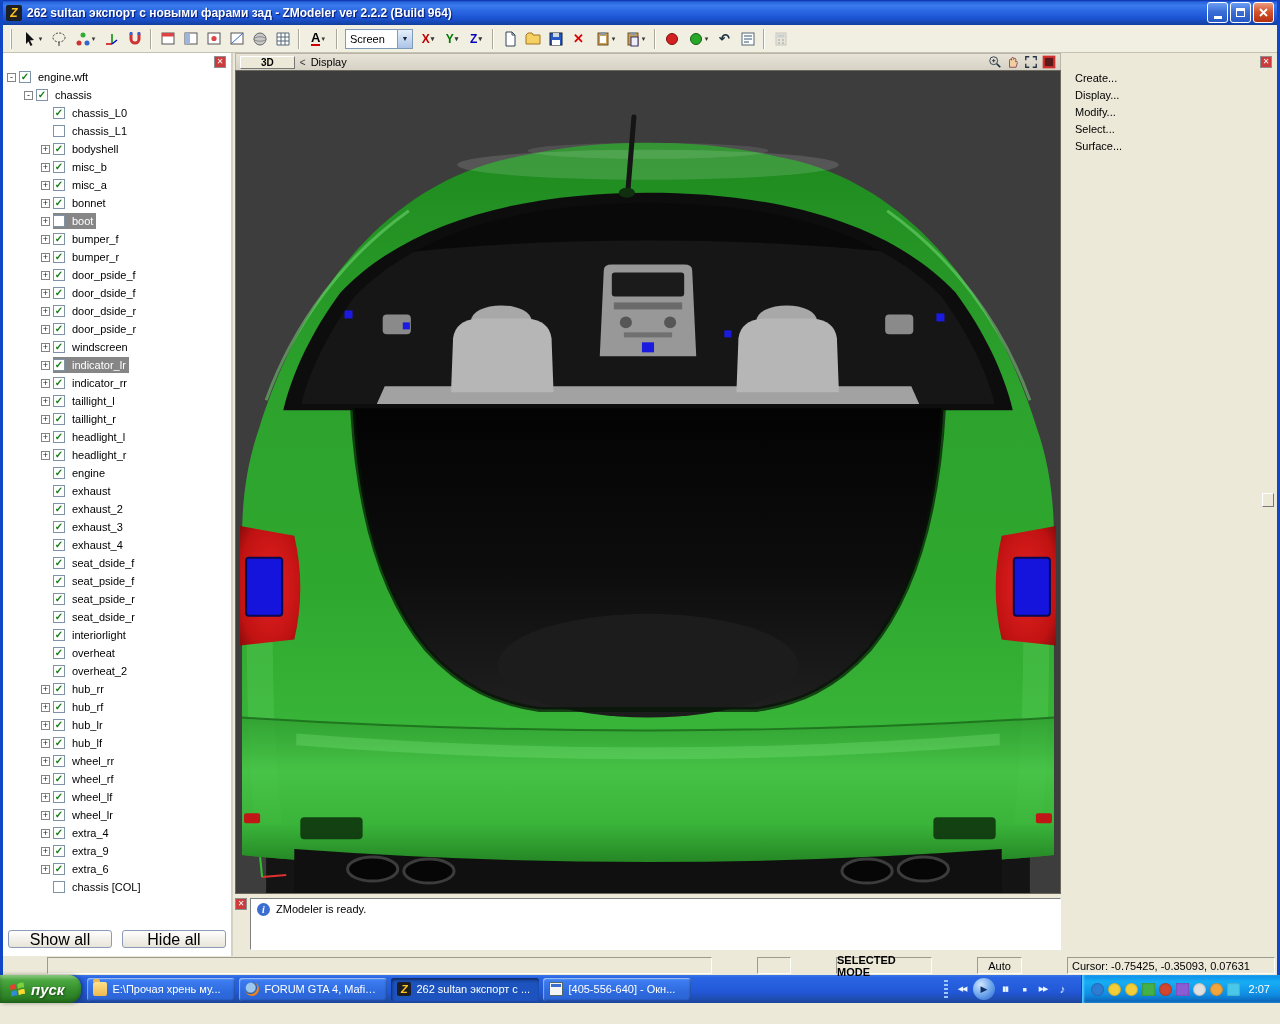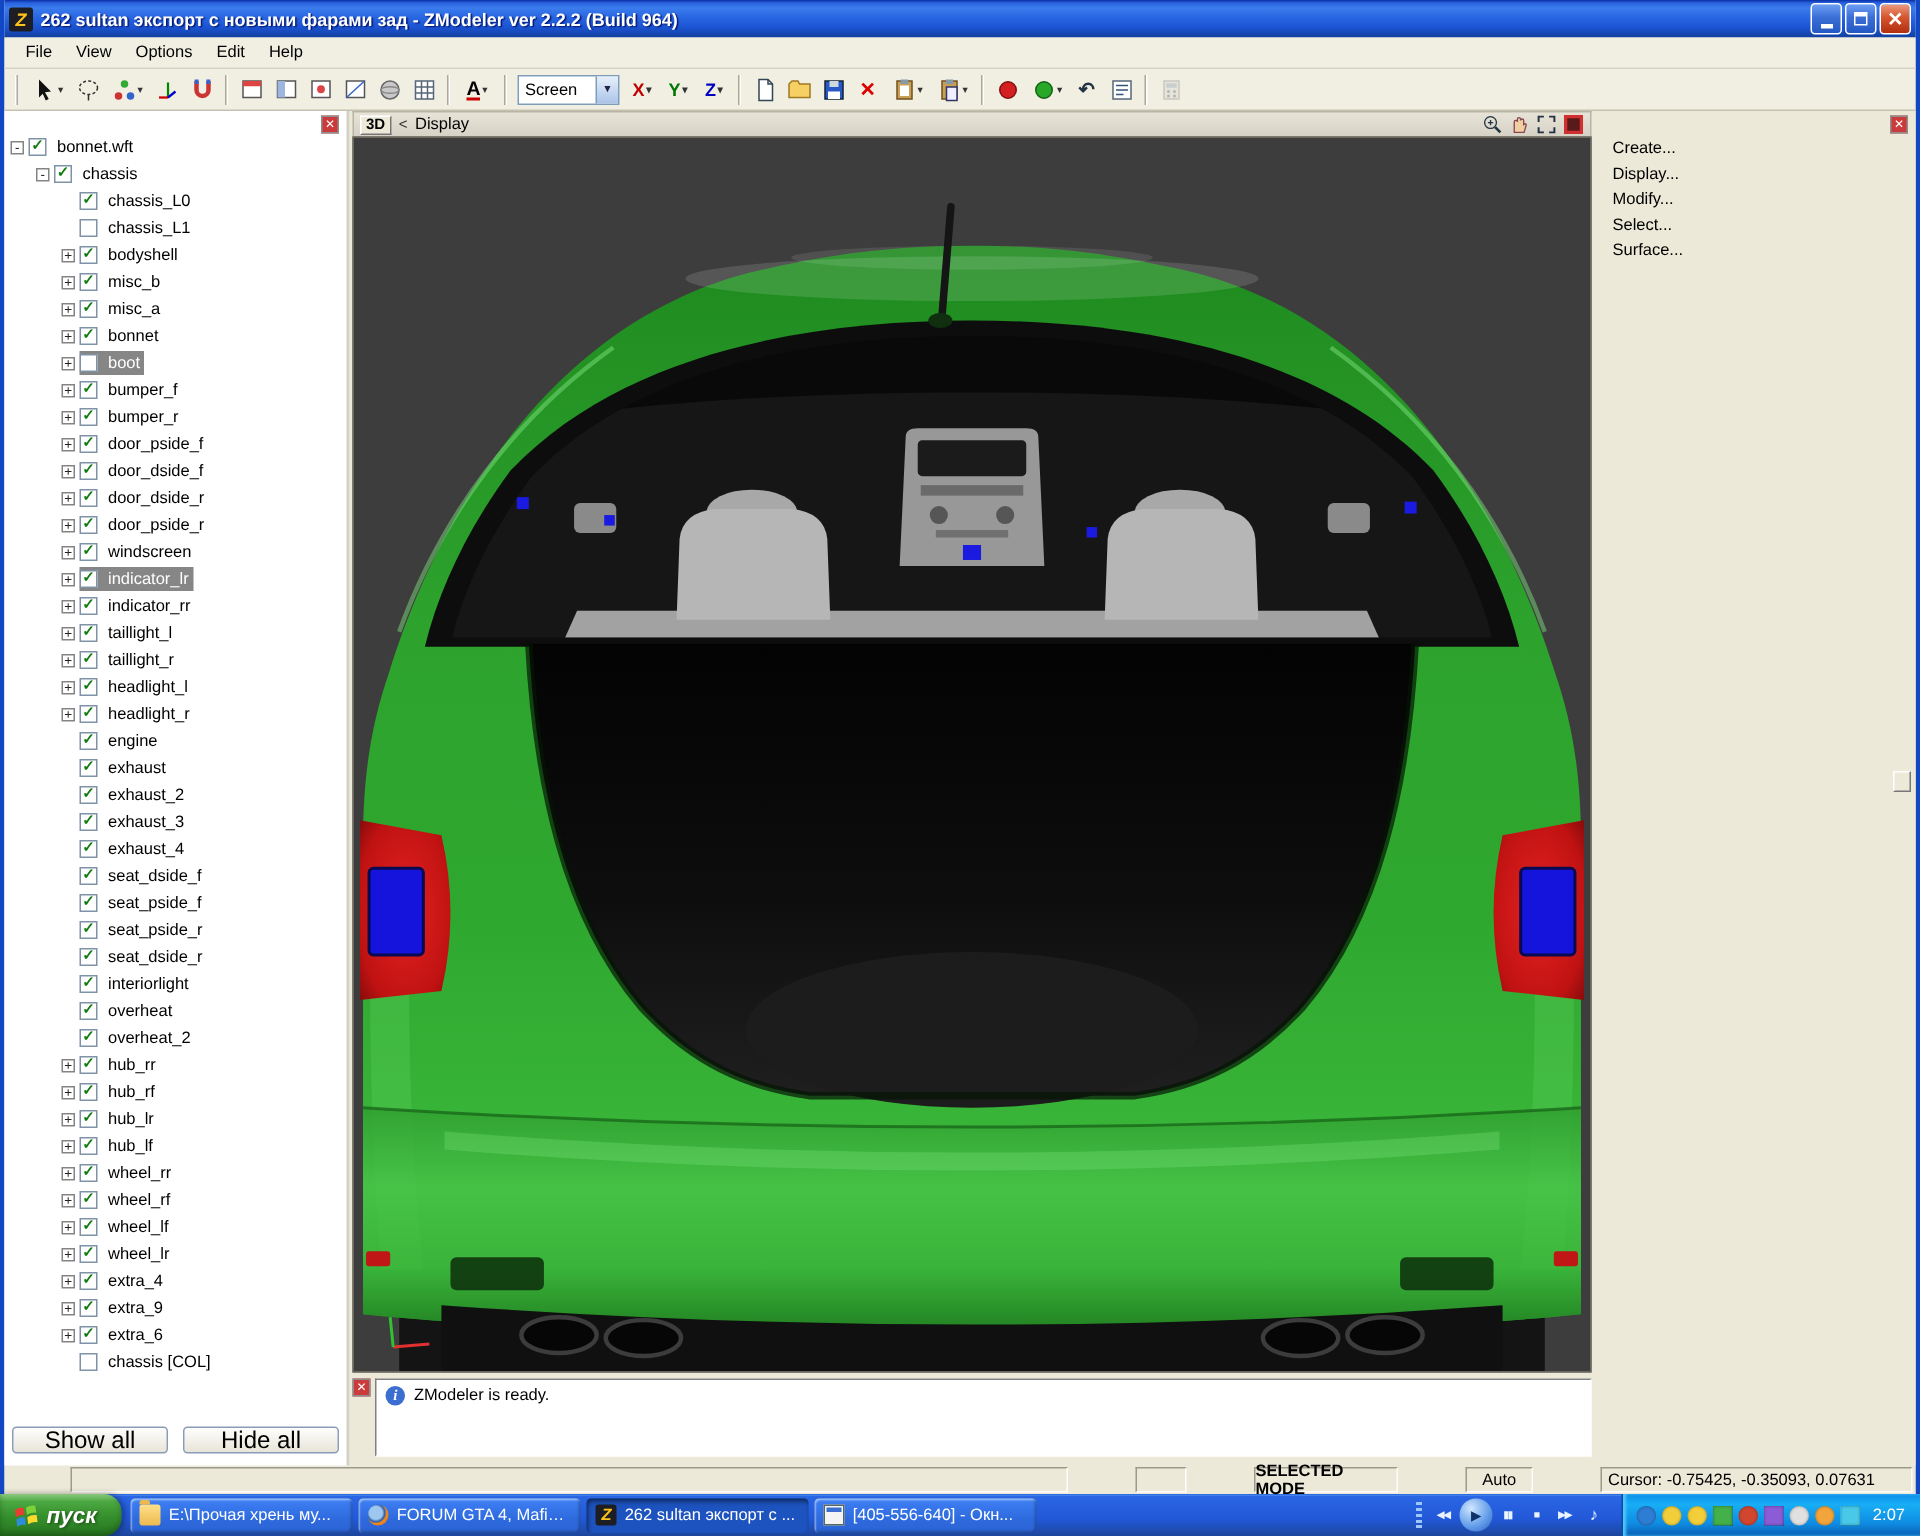--- a/index.html
+++ b/index.html
@@ -71,21 +71,21 @@
   .core.sel { background:#868686; }
   .core.sel .lbl { color:#fff;text-align:center; }
   .tree-buttons { position:absolute; bottom:8px; left:5px; right:5px; display:flex; gap:10px; }
   .xp-btn { flex:1; height:18px; font-size:16px; font-family:"Liberation Sans",sans-serif;
     background:linear-gradient(#fefefe,#e8e4d8); border:1px solid #8c9cb8; border-radius:3px; }
 
   
   .center { flex:1; display:flex; flex-direction:column; padding:0 2px; }
   .vp-header { height:17px; display:flex; align-items:center; gap:5px; padding:0 4px;
     background:linear-gradient(#e7e3d7,#d6d2c6); border:1px solid #b8b4a6; border-bottom:none; }
-  .vp-3d { font-size:10px; font-weight:bold; line-height:11px; padding:0 3px; background:#ece9d8;
+  .vp-3d { font-size:10px; font-weight:bold; line-height:11px; padding:0 20px; background:#ece9d8;
     border:1px solid; border-color:#fff #777 #777 #fff; }
   .vp-lt { font-size:10px; color:#333; }
   .vp-right { margin-left:auto; display:flex; align-items:center; gap:4px; }
   .vp-ic svg { width:14px; height:14px; display:block; }
   .canvas-wrap { height:824px; border:1px solid #6a675c; background:#3d3d3d; }
   .canvas-wrap svg { display:block; width:100%; height:100%; }
   .msg-area { margin-top:4px; display:flex; align-items:flex-start; gap:3px; }
   .msg-box { flex:1; height:52px; background:#fff; border:1px solid; border-color:#808080 #fff #fff #808080;
     padding:4px 6px; display:flex; align-items:flex-start; gap:6px; }
   .info-ic { width:13px; height:13px; border-radius:50%; background:#3b6ed0; color:#fff; text-align:center;
@@ -167,27 +167,20 @@
           <span class="glyph-max"></span>
         </span>
       <span class="wbtn close">
         <svg width="9" height="9" viewBox="0 0 9 9">
             <path d="M1 1 L8 8 M8 1 L1 8" stroke="#fff" stroke-width="1.8"></path>
           </svg>
       </span>
     </span>
   </div>
 
-  <div class="menubar">
-      <span class="menu-item">File</span>
-      <span class="menu-item">View</span>
-      <span class="menu-item">Options</span>
-      <span class="menu-item">Edit</span>
-      <span class="menu-item">Help</span>
-    </div>
 
   <div class="toolbar">
     <span class="grip"></span>
     <span class="tb wide">
       <svg viewBox="0 0 16 16">
           <path d="M4 1 L12 9 L8 9.5 L10.5 14 L8.5 15 L6.5 10.5 L4 13 Z" fill="#111"></path>
         </svg>
         <i class="dd">▾</i>
     </span>
     <span class="tb">
@@ -348,21 +341,21 @@
   <div class="workspace">
 
     <div class="left-panel">
       <span class="panel-x"></span>
       <div class="tree">
           <div class="tree-row">
     <span class="tw" style="width: 4px;"></span>
     <span class="expand">-</span>
     <span class="core">
       <span class="cb">✓</span>
-      <span class="lbl">bonnet.wft</span>
+      <span class="lbl">engine.wft</span>
     </span>
   </div>
           <div class="tree-row">
     <span class="tw" style="width: 21px;"></span>
     <span class="expand">-</span>
     <span class="core">
       <span class="cb">✓</span>
       <span class="lbl">chassis</span>
     </span>
   </div>

